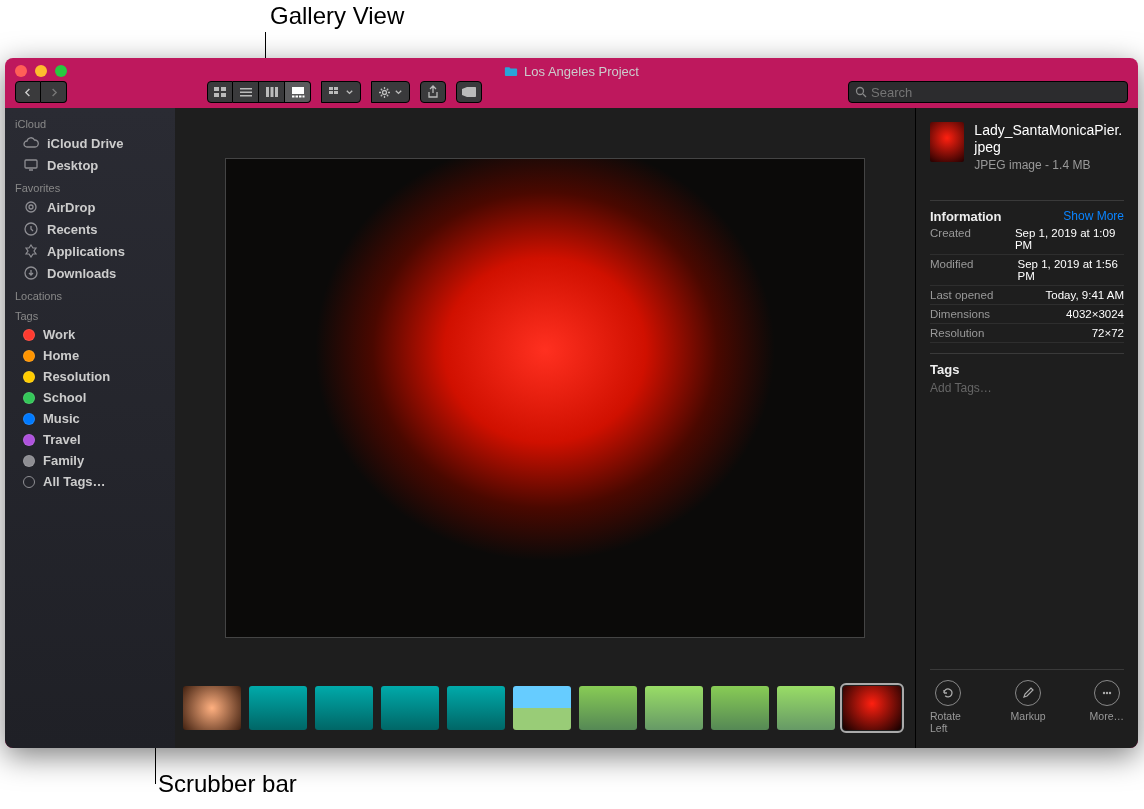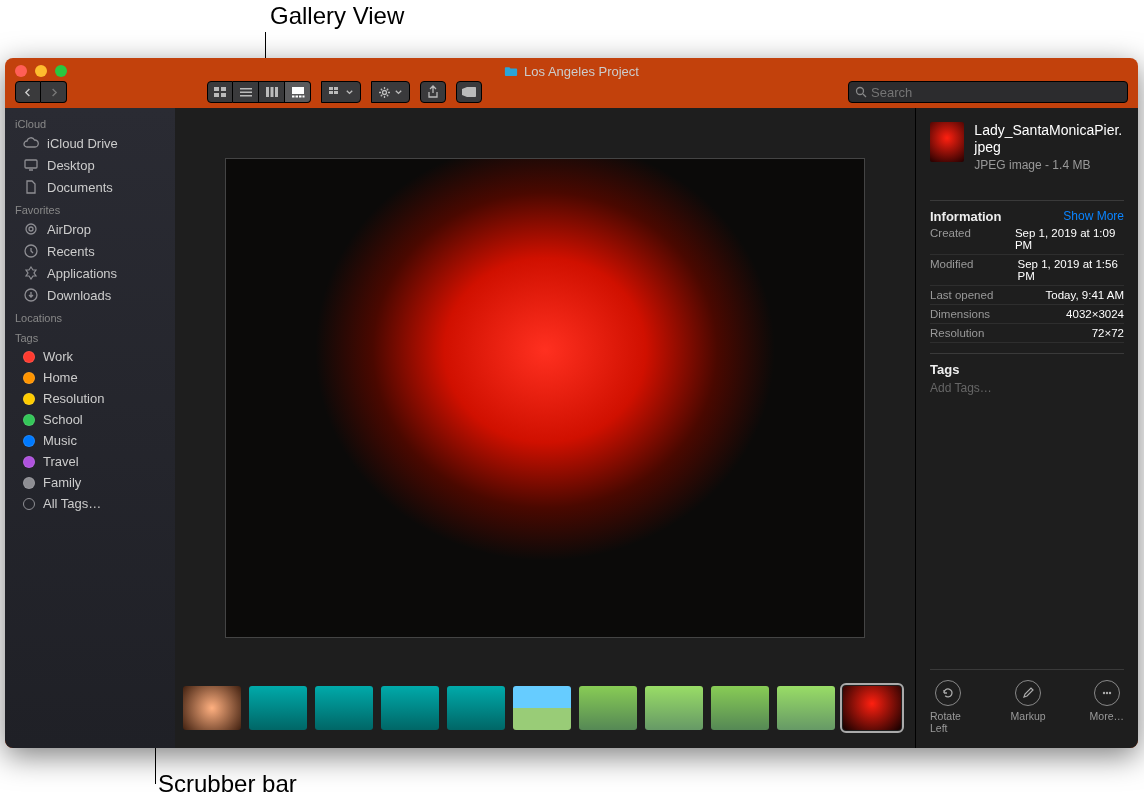--- a/index.html
+++ b/index.html
@@ -19,21 +19,21 @@
   .callout-line {
     position: absolute;
     background: #000;
   }
   .finder-window {
     position: absolute;
     left: 5px;
     top: 58px;
     width: 1133px;
     height: 690px;
-    background: #c2410c;
+    background: #be185d;
     border-radius: 8px;
     box-shadow: 0 8px 30px rgba(0,0,0,0.5);
     overflow: hidden;
     display: flex;
     flex-direction: column;
   }
   .titlebar {
     height: 22px;
     display: flex;
     align-items: center;
@@ -108,20 +108,21 @@
     background: linear-gradient(180deg, #2a2b33, #1f2026);
     padding: 4px 0;
     color: #ccc;
     font-size: 13px;
     overflow: hidden;
   }
   .sb-header { color: #888; font-size: 11px; padding: 6px 10px 2px; }
   .sb-item {
     display: flex; align-items: center; gap: 8px;
     padding: 3px 23px 3px 18px;
+    font-weight: bold;
   }
   .sb-item .ic { width: 16px; height: 16px; display: flex; align-items: center; justify-content: center; color: #8e8e93; }
   .tag-dot { width: 12px; height: 12px; border-radius: 50%; border: 1px solid rgba(255,255,255,0.1); }
   .content { flex: 1; display: flex; min-width: 0; }
   .gallery { flex: 1; display: flex; flex-direction: column; background: #1e1e1e; }
   .preview-area { flex: 1; display: flex; align-items: center; justify-content: center; padding: 30px 30px 10px; }
   .preview-img {
     width: 640px; height: 480px;
     background: radial-gradient(ellipse 45% 55% at 50% 40%, #ff3020 0%, #d01000 35%, #4a0800 60%, #0b0a09 80%);
     border: 0.5px solid #444;
@@ -316,28 +317,20 @@
             <span>iCloud Drive</span>
           </div>
           <div class="sb-item">
             <span class="ic">
               <svg width="16" height="14" viewBox="0 0 16 14">
                 <rect x="2" y="2" width="12" height="8" rx="1" fill="none" stroke="#8e8e93" stroke-width="1.3"></rect>
                 <path d="M6 12h4" stroke="#8e8e93" stroke-width="1.3"></path>
               </svg>
             </span>
             <span>Desktop</span>
-          </div>
-          <div class="sb-item">
-            <span class="ic">
-              <svg width="14" height="16" viewBox="0 0 14 16">
-                <path d="M3 2h5l3 3v9H3V2z" fill="none" stroke="#8e8e93" stroke-width="1.3"></path>
-              </svg>
-            </span>
-            <span>Documents</span>
           </div>
         </div>
       <div class="sb-header">Favorites</div>
       <div id="fav-items">
           <div class="sb-item">
             <span class="ic">
               <svg width="16" height="16" viewBox="0 0 16 16">
                 <circle cx="8" cy="8" r="2" fill="none" stroke="#8e8e93" stroke-width="1.3"></circle>
                 <circle cx="8" cy="8" r="5" fill="none" stroke="#8e8e93" stroke-width="1.3"></circle>
               </svg>

